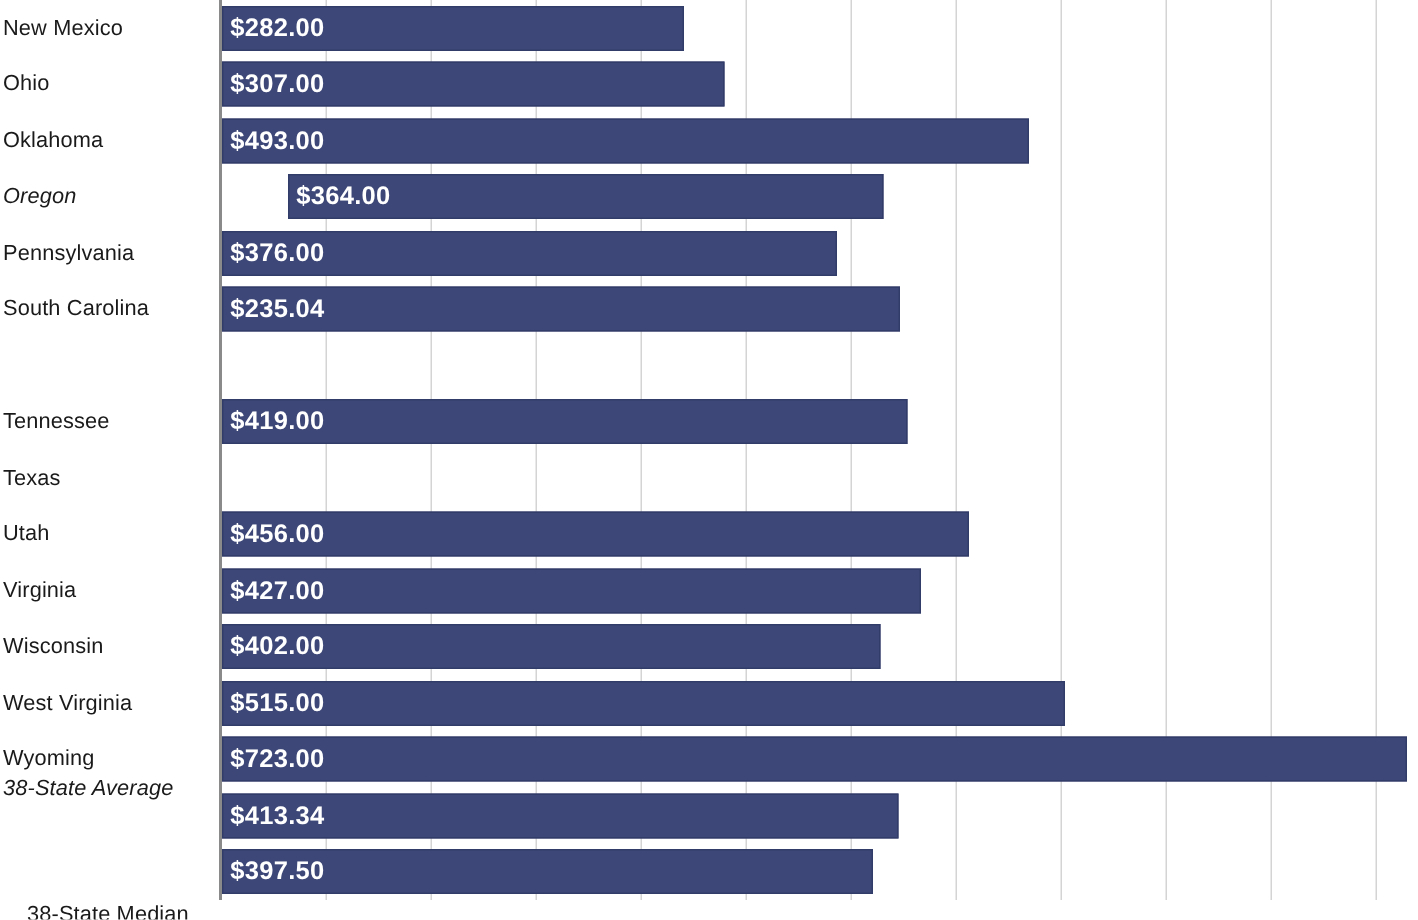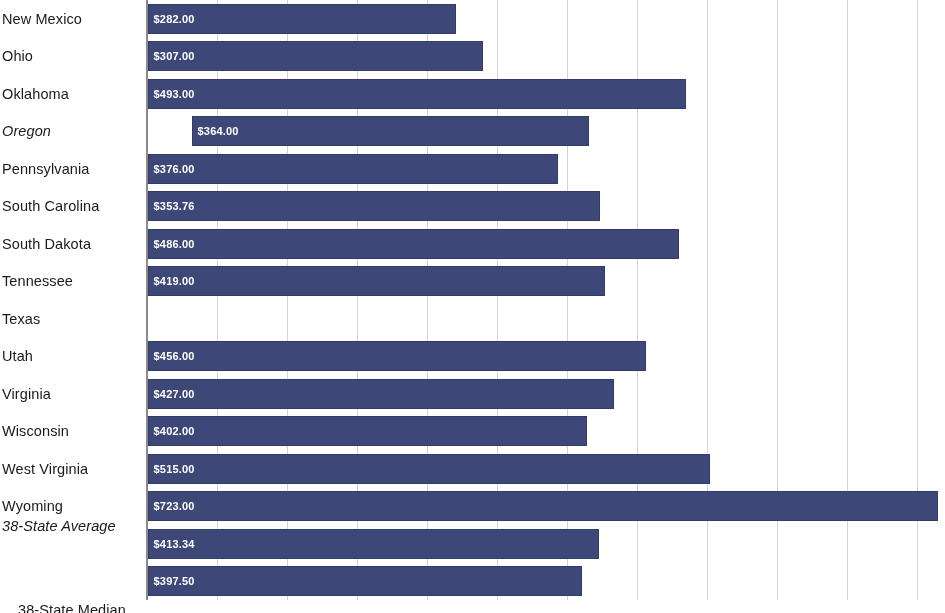--- a/index.html
+++ b/index.html
@@ -86,40 +86,39 @@
     border: 1px solid #323c68;
     box-sizing: border-box;
   }
   .bar-value {
     position: absolute;
     left: 6px;
     top: 3.5px;
     height: 30px;
     display: flex;
     align-items: center;
-    font-size: 11px;
+    font-size: 17px;
     font-weight: bold;
     color: #ffffff;
     white-space: nowrap;
     letter-spacing: 0.2px;
   }
 </style>
 </head>
 <body>
 
 <div id="chart-root">
 
   <div id="category-axis">
       <div class="cat-label" style="top: 0px;">New Mexico</div>
       <div class="cat-label" style="top: 37.5px;">Ohio</div>
       <div class="cat-label" style="top: 75px;">Oklahoma</div>
       <div class="cat-label" style="top: 112.5px; font-style: italic;">Oregon</div>
       <div class="cat-label" style="top: 150px;">Pennsylvania</div>
       <div class="cat-label" style="top: 187.5px;">South Carolina</div>
-      <div class="cat-label" style="top: 225px;">South Dakota</div>
       <div class="cat-label" style="top: 262.5px;">Tennessee</div>
       <div class="cat-label" style="top: 300px;">Texas</div>
       <div class="cat-label" style="top: 337.5px;">Utah</div>
       <div class="cat-label" style="top: 375px;">Virginia</div>
       <div class="cat-label" style="top: 412.5px;">Wisconsin</div>
       <div class="cat-label" style="top: 487.5px;">Wyoming</div>
       <div class="cat-label" style="top: 450px;">West Virginia</div>
       <div class="cat-label" style="top: 507px; font-style: italic;">38-State Average</div>
       <div class="cat-label" style="top: 591px; margin-left: 16px;">38-State Median</div>
     </div>
@@ -153,25 +152,21 @@
       <div class="bar-row" style="top: 112.5px; margin-left: 44px;">
         <div class="bar" style="width: 397.732px; background: rgb(62, 72, 120); border-color: rgb(50, 60, 104);"></div>
         <div class="bar-value">$364.00</div>
       </div>
       <div class="bar-row" style="top: 150px;">
         <div class="bar" style="width: 410.844px; background: rgb(62, 72, 120); border-color: rgb(50, 60, 104);"></div>
         <div class="bar-value">$376.00</div>
       </div>
       <div class="bar-row" style="top: 187.5px;">
         <div class="bar" style="width: 452.365px; background: rgb(62, 72, 120); border-color: rgb(50, 60, 104);"></div>
-        <div class="bar-value">$353.76</div>
-      </div>
-      <div class="bar-row" style="top: 225px;">
-        <div class="bar" style="width: 531.037px; background: rgb(62, 72, 120); border-color: rgb(50, 60, 104);"></div>
-        <div class="bar-value">$486.00</div>
+        <div class="bar-value">$235.04</div>
       </div>
       <div class="bar-row" style="top: 262.5px;">
         <div class="bar" style="width: 457.828px; background: rgb(62, 72, 120); border-color: rgb(50, 60, 104);"></div>
         <div class="bar-value">$419.00</div>
       </div>
       <div class="bar-row" style="top: 337.5px;">
         <div class="bar" style="width: 498.257px; background: rgb(62, 72, 120); border-color: rgb(50, 60, 104);"></div>
         <div class="bar-value">$456.00</div>
       </div>
       <div class="bar-row" style="top: 375px;">

